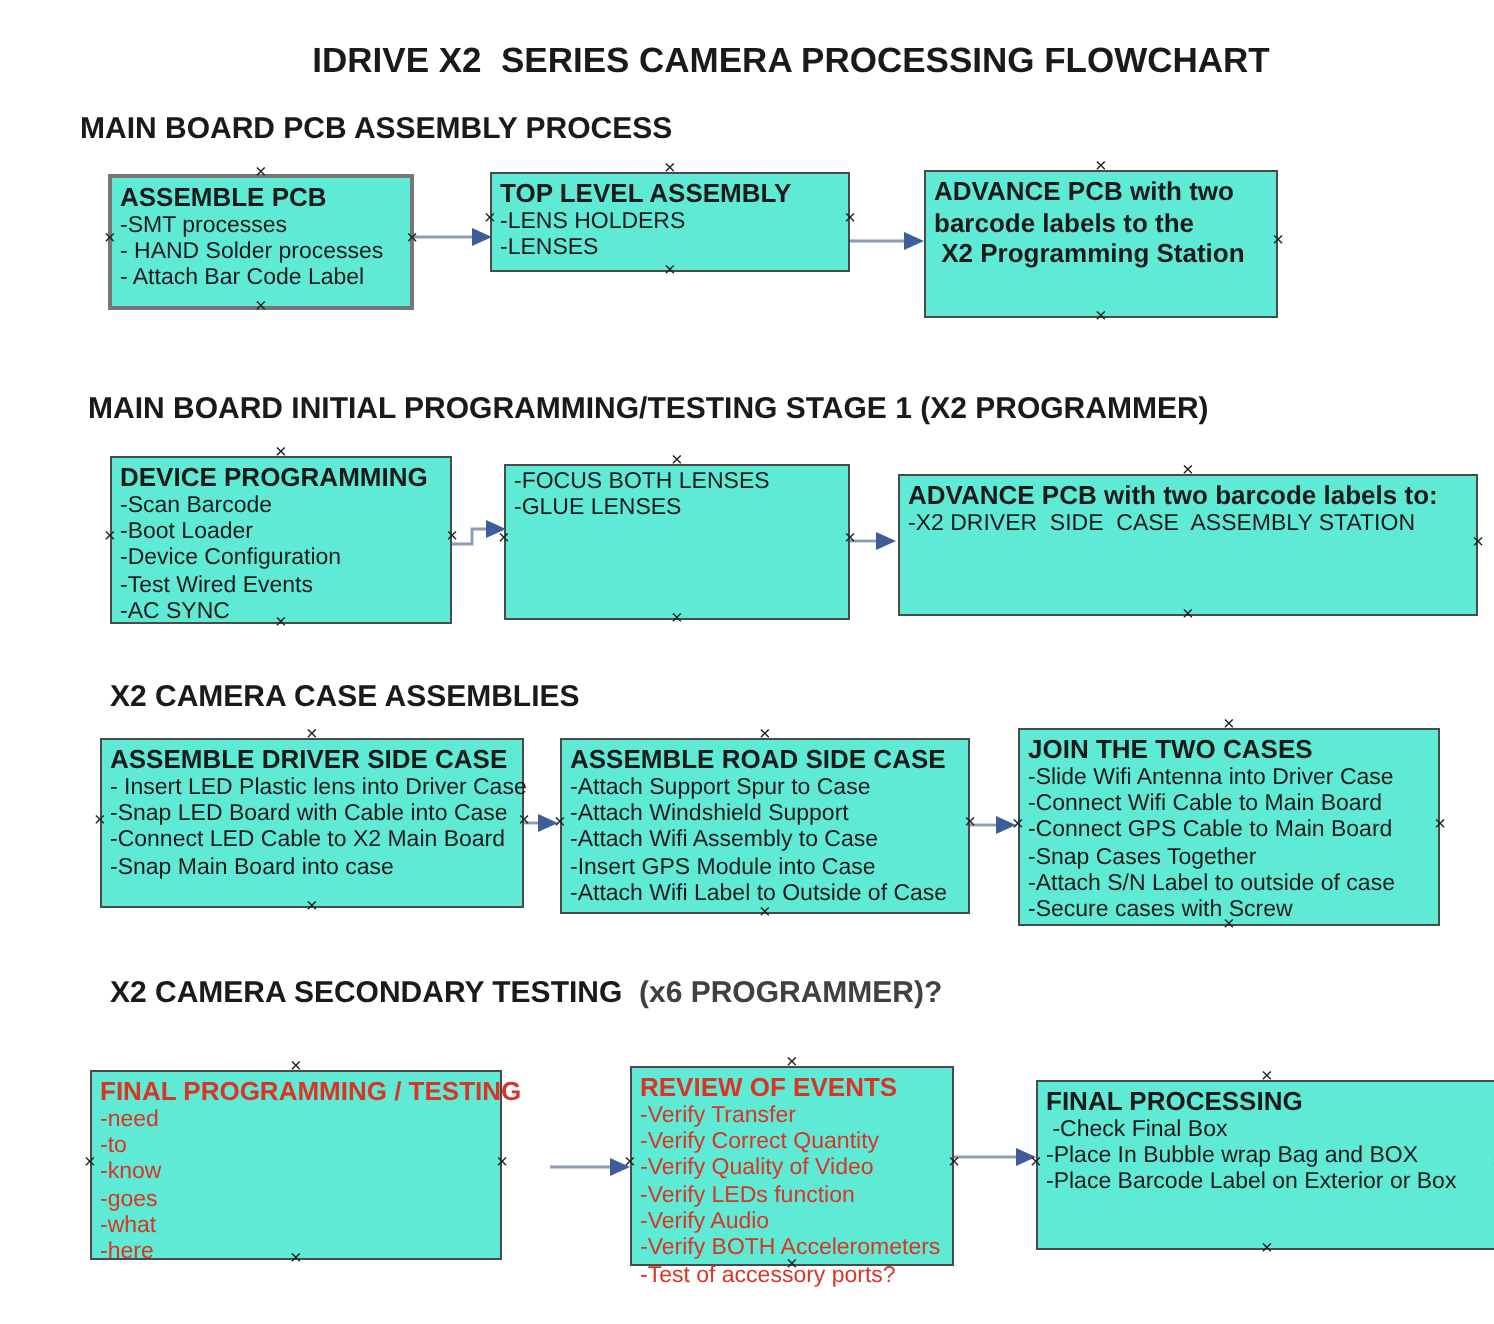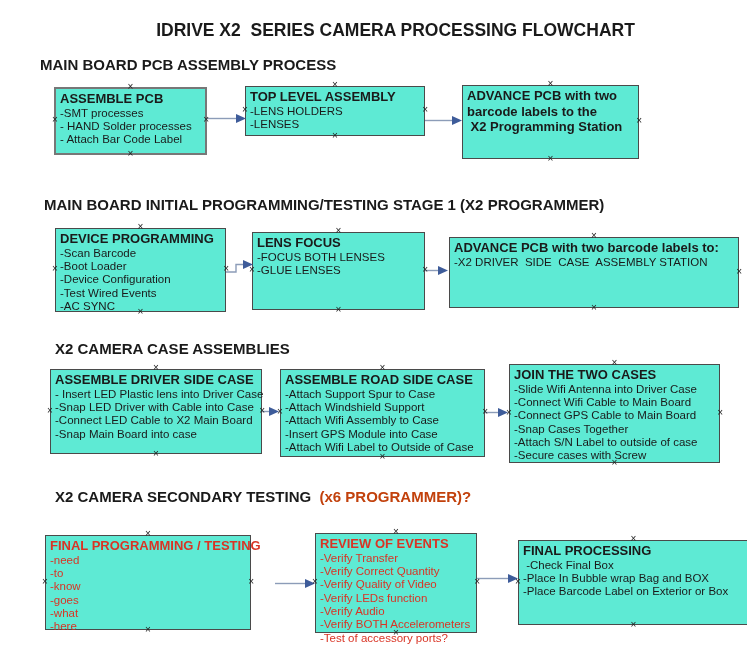--- a/index.html
+++ b/index.html
@@ -13,21 +13,21 @@
   }
   .sec-h{position:absolute;font-size:15px;font-weight:bold;white-space:pre;}
   .box{
     position:absolute;background:#5eead4;border:1.5px solid #4a4a4a;
     padding:2px 4px 0 4px;box-sizing:border-box;
   }
   .box.sel{border:2px solid #777777;}
   .bt{font-size:13px;font-weight:bold;line-height:1.2;white-space:pre;}
   .bi{font-size:11.5px;line-height:1.16;white-space:pre;}
   .red .bt,.red .bi{color:#D93425;}
-  .red-t{color:#c2410c;}
+  .red-t{color:#404040;}
   .hd{
     position:absolute;font-style:normal;font-weight:normal;
     font-size:10px;line-height:10px;color:#222;z-index:3;
   }
   .hd::before{content:"\00d7";}
   .hd-t{top:-7px;left:50%;margin-left:-3px;}
   .hd-b{bottom:-6px;left:50%;margin-left:-3px;}
   .hd-l{left:-4px;top:50%;margin-top:-6px;}
   .hd-r{right:-4px;top:50%;margin-top:-6px;}
   .conn{position:absolute;overflow:visible;z-index:2;}
@@ -86,21 +86,20 @@
     <div class="bi">-Device Configuration</div>
     <div class="bi">-Test Wired Events</div>
     <div class="bi">-AC SYNC</div>
   </div>
 
   <div class="box" style="left:230px;top:232px;width:173px;height:78px;">
     <i class="hd hd-t"></i>
     <i class="hd hd-b"></i>
     <i class="hd hd-l"></i>
     <i class="hd hd-r"></i>
-    <div class="bt">LENS FOCUS</div>
     <div class="bi">-FOCUS BOTH LENSES</div>
     <div class="bi">-GLUE LENSES</div>
   </div>
 
   <div class="box" style="left:427px;top:237px;width:290px;height:71px;">
     <i class="hd hd-t"></i>
     <i class="hd hd-b"></i>
     <i class="hd hd-r"></i>
     <div class="bt">ADVANCE PCB with two barcode labels to:</div>
     <div class="bi">-X2 DRIVER  SIDE  CASE  ASSEMBLY STATION</div>
@@ -108,21 +107,21 @@
 
   <div class="sec-h" style="left:33px;top:340px;">X2 CAMERA CASE ASSEMBLIES</div>
 
   <div class="box" style="left:28px;top:369px;width:212px;height:85px;">
     <i class="hd hd-t"></i>
     <i class="hd hd-b"></i>
     <i class="hd hd-l"></i>
     <i class="hd hd-r"></i>
     <div class="bt">ASSEMBLE DRIVER SIDE CASE</div>
     <div class="bi">- Insert LED Plastic lens into Driver Case</div>
-    <div class="bi">-Snap LED Driver with Cable into Case</div>
+    <div class="bi">-Snap LED Board with Cable into Case</div>
     <div class="bi">-Connect LED Cable to X2 Main Board</div>
     <div class="bi">-Snap Main Board into case</div>
   </div>
 
   <div class="box" style="left:258px;top:369px;width:205px;height:88px;">
     <i class="hd hd-t"></i>
     <i class="hd hd-b"></i>
     <i class="hd hd-l"></i>
     <i class="hd hd-r"></i>
     <div class="bt">ASSEMBLE ROAD SIDE CASE</div>

